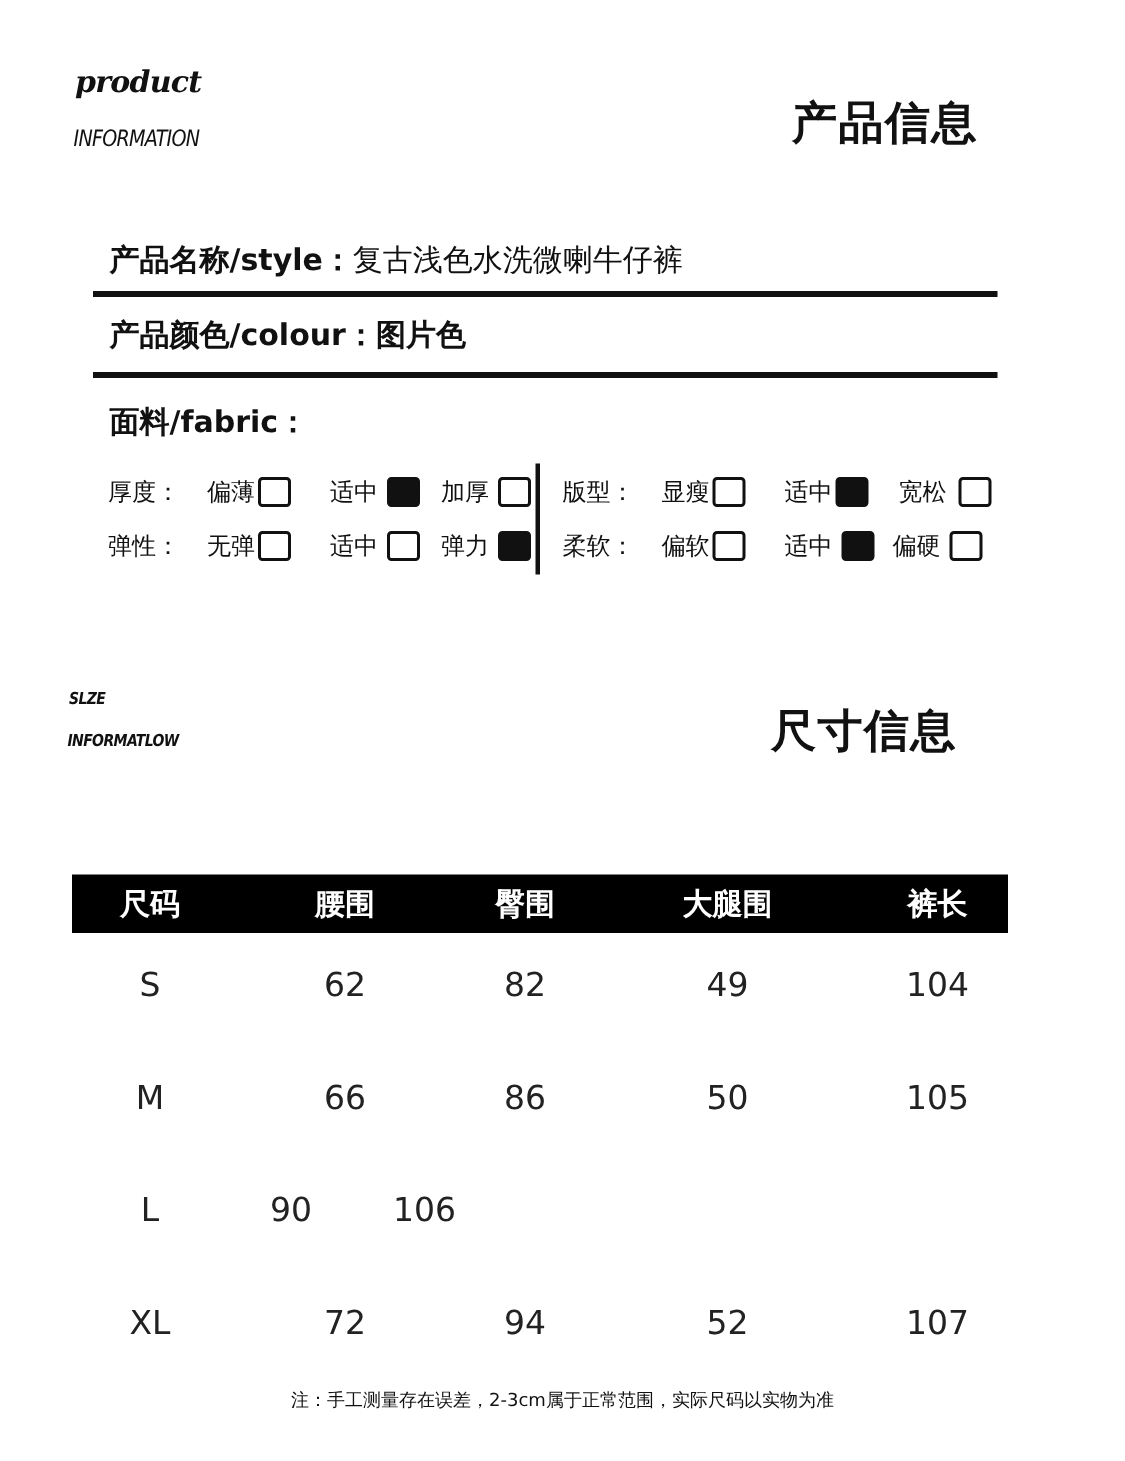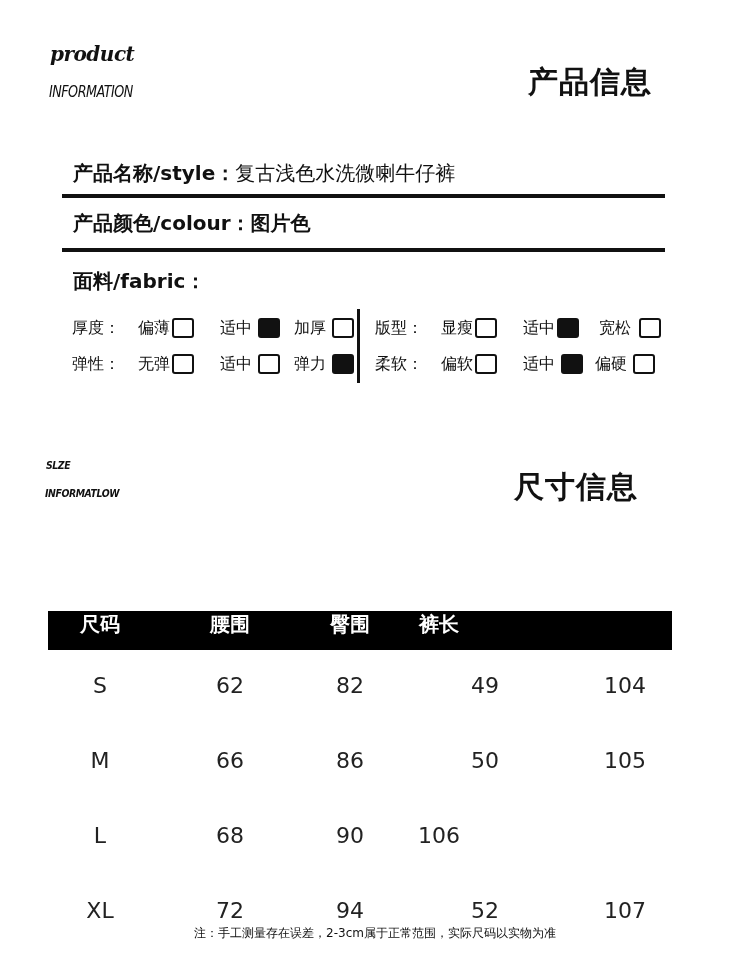--- a/index.html
+++ b/index.html
@@ -32,21 +32,21 @@
   .group-left { left: 72px; top: 316px; }
   .group-right { left: 375px; top: 316px; }
   .group .attr-row + .attr-row { margin-top: 12px; }
   .vdivider { left: 357px; top: 309px; width: 3px; height: 74px; background: #111; }
 
   .size-slze { left: 46px; top: 459px; font-style: italic; font-size: 11px; font-weight: bold; letter-spacing: -0.5px; transform: scaleX(0.85); transform-origin: left; }
   .size-info { left: 45px; top: 487px; font-style: italic; font-size: 11px; font-weight: bold; letter-spacing: -0.5px; transform: scaleX(0.85); transform-origin: left; }
   .title-size { left: 514px; top: 467px; }
 
   .size-table { left: 48px; top: 583px; width: 624px; }
-  .thead { display: flex; height: 39px; background: #000; align-items: flex-start; margin-top: 28px; }
+  .thead { display: flex; height: 39px; background: #000; align-items: center; }
   .th { color: #fff; font-weight: bold; font-size: 20px; text-align: center; }
   .trow { display: flex; height: 75px; align-items: center; }
   .td { font-size: 22px; text-align: center; color: #222; }
   .c0 { width: 104px; }
   .c1 { width: 156px; }
   .c2 { width: 84px; }
   .c3 { width: 186px; }
   .c4 { width: 94px; }
   .tbody { margin-top: -2px; }
 
@@ -139,40 +139,40 @@
 
 <div class="abs size-slze">SLZE</div>
 <div class="abs size-info">INFORMATLOW</div>
 <div class="abs title-big title-size">尺寸信息</div>
 
 <div class="abs size-table">
   <div class="thead">
     <div class="th c0">尺码</div>
     <div class="th c1">腰围</div>
     <div class="th c2">臀围</div>
+    <div class="th c3">大腿围</div>
     <div class="th c4">裤长</div>
   </div>
   <div class="tbody">
     <div class="trow">
       <div class="td c0">S</div>
       <div class="td c1">62</div>
       <div class="td c2">82</div>
       <div class="td c3">49</div>
       <div class="td c4">104</div>
     </div>
     <div class="trow">
       <div class="td c0">M</div>
       <div class="td c1">66</div>
       <div class="td c2">86</div>
       <div class="td c3">50</div>
       <div class="td c4">105</div>
     </div>
     <div class="trow">
       <div class="td c0">L</div>
-      <div class="td c1">68</div>
       <div class="td c2">90</div>
       <div class="td c4">106</div>
     </div>
     <div class="trow">
       <div class="td c0">XL</div>
       <div class="td c1">72</div>
       <div class="td c2">94</div>
       <div class="td c3">52</div>
       <div class="td c4">107</div>
     </div>

